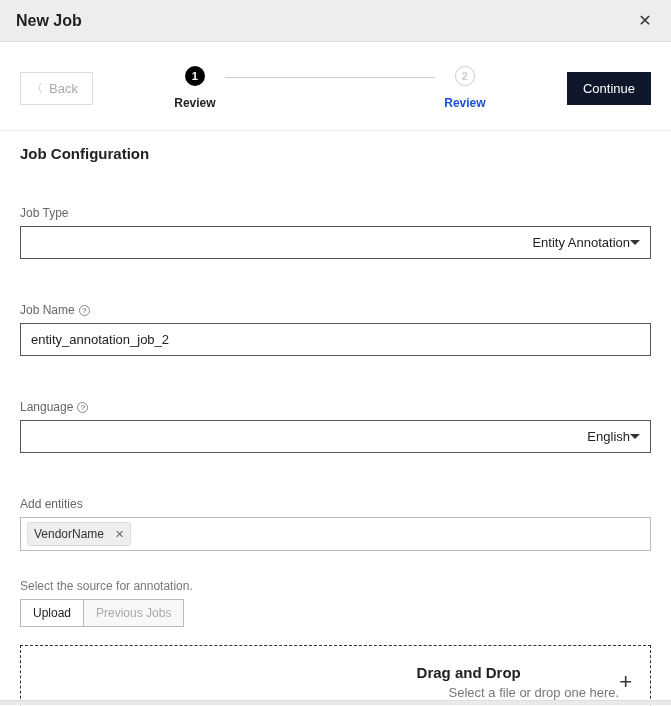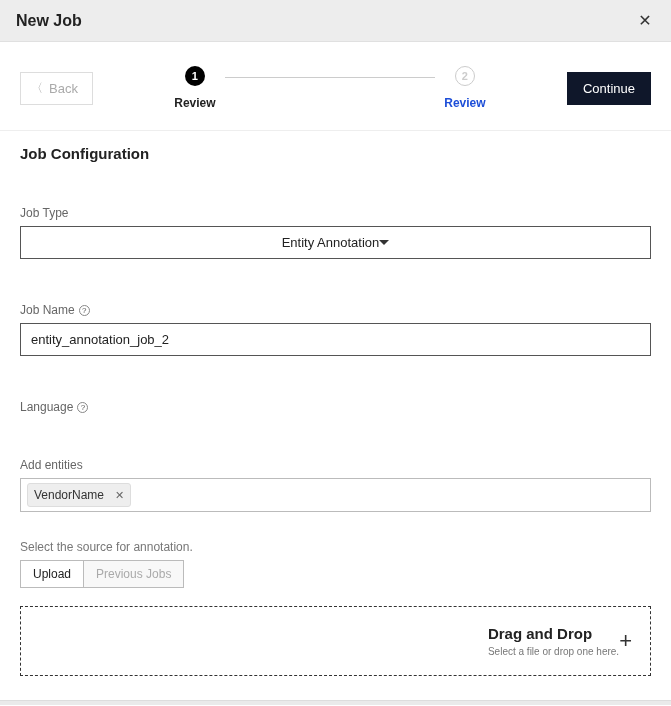--- a/index.html
+++ b/index.html
@@ -58,21 +58,21 @@
   .section { padding: 14px 20px 0 20px; }
   .section-title { font-size: 15px; font-weight: 600; color: #222; margin-bottom: 6px; }
   .field { margin-top: 14px; }
   .field-label { font-size: 12px; color: #666; margin-bottom: 6px; display: flex; align-items: center; gap: 4px; margin-top: 44px; }
   .help-icon {
     display: inline-flex; width: 11px; height: 11px; border: 1px solid #888; border-radius: 50%;
     align-items: center; justify-content: center; font-size: 8px; color: #555;
   }
   .select, .text-input {
     width: 100%; border: 1px solid #555; background: #fff; padding: 8px 10px;
-    font-size: 13px; color: #222; display: flex; align-items: center; justify-content: center;
+    font-size: 13px; color: #222; display: flex; align-items: center; justify-content: flex-end;
     cursor: pointer;
   }
   .text-input { cursor: text; justify-content: flex-start; }
   .caret { width: 0; height: 0; border-left: 5px solid transparent; border-right: 5px solid transparent; border-top: 5px solid #333; }
   .chip-box {
     width: 100%; border: 1px solid #bbb; padding: 4px 6px; display: flex; flex-wrap: wrap; gap: 4px; min-height: 34px;
   }
   .chip {
     background: #eee; border: 1px solid #ddd; border-radius: 3px; padding: 3px 6px; font-size: 12px; color: #333;
     display: flex; align-items: center; gap: 11px;
@@ -87,21 +87,21 @@
   .seg-group { display: flex; margin-top: 6px; }
   .seg {
     border: 1px solid #bbb; padding: 6px 12px; font-size: 12px; background: #fff; cursor: pointer;
   }
   .seg.active { color: #222; }
   .seg.inactive { color: #aaa; background: #f8f8f8; border-left: none; }
   .dropzone {
     margin-top: 18px; border: 1px dashed #333; padding: 18px 18px; display: flex; align-items: center; justify-content: flex-end;
   }
   .dz-title { font-size: 15px; font-weight: 700; color: #222; }
-  .dz-sub { font-size: 10px; color: #777; margin-top: 4px; }
+  .dz-sub { font-size: 13px; color: #777; margin-top: 4px; margin-left: 32px; }
   .plus { font-size: 22px; color: #333; font-weight: 300; }
   .selected-file { font-size: 13px; color: #222; margin-top: 6px; }
   .footer-line { position: absolute; left: 0; right: 0; bottom: 1px; height: 5px; background: #eaeaea; border-top: 1px solid #ddd;}
 </style>
 </head>
 <body>
 
 <div class="header">
   <div class="header-title">New Job</div>
   <div class="close-btn">✕</div>
@@ -145,20 +145,24 @@
     <div class="text-input">
       <span>entity_annotation_job_2</span>
     </div>
   </div>
 
   <div class="field">
     <div class="field-label">
       <span>Language</span>
       <span class="help-icon">?</span>
     </div>
+    <div class="select">
+      <span>English</span>
+      <span class="caret"></span>
+    </div>
   </div>
 
   <div class="field">
     <div class="field-label">Add entities</div>
     <div class="chip-box">
       <div class="chip">
         <span>VendorName</span>
         <span class="chip-x">✕</span>
       </div>
     </div>

